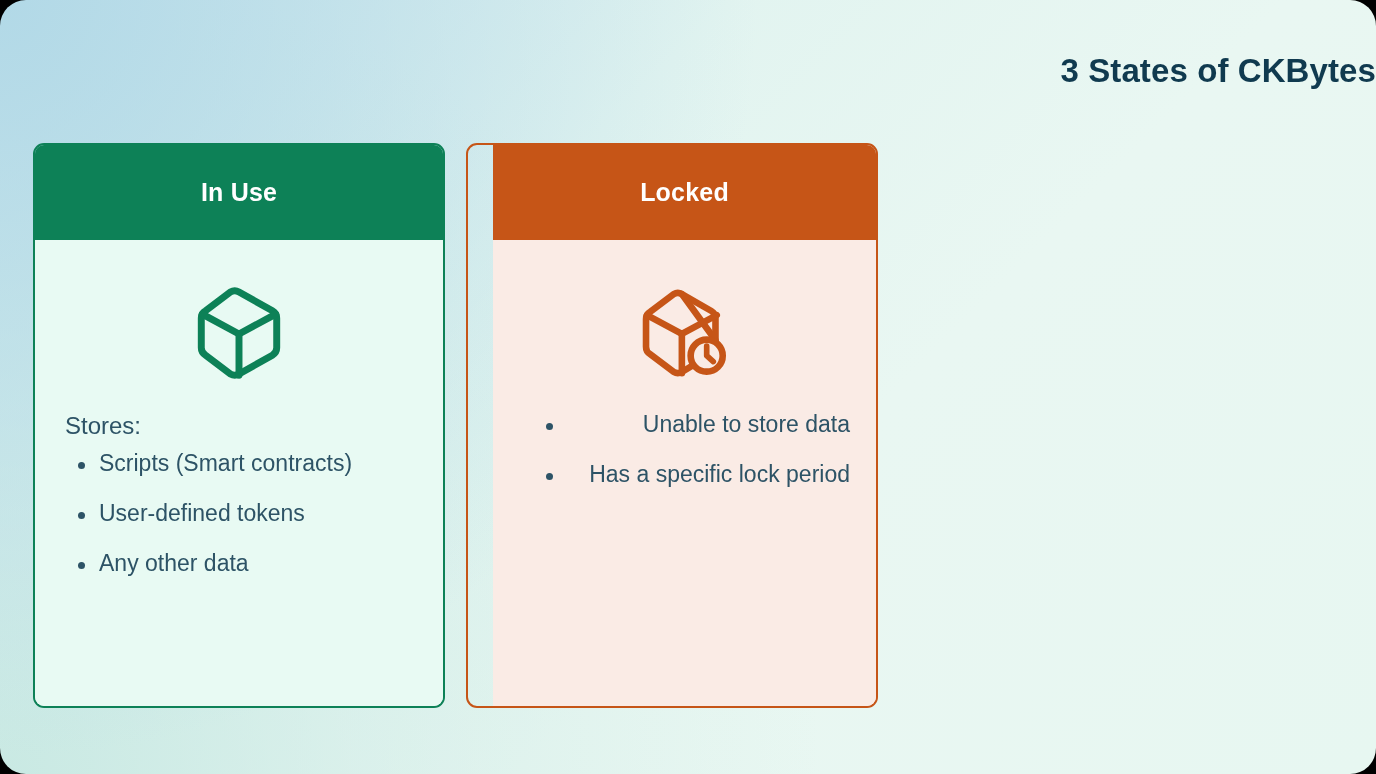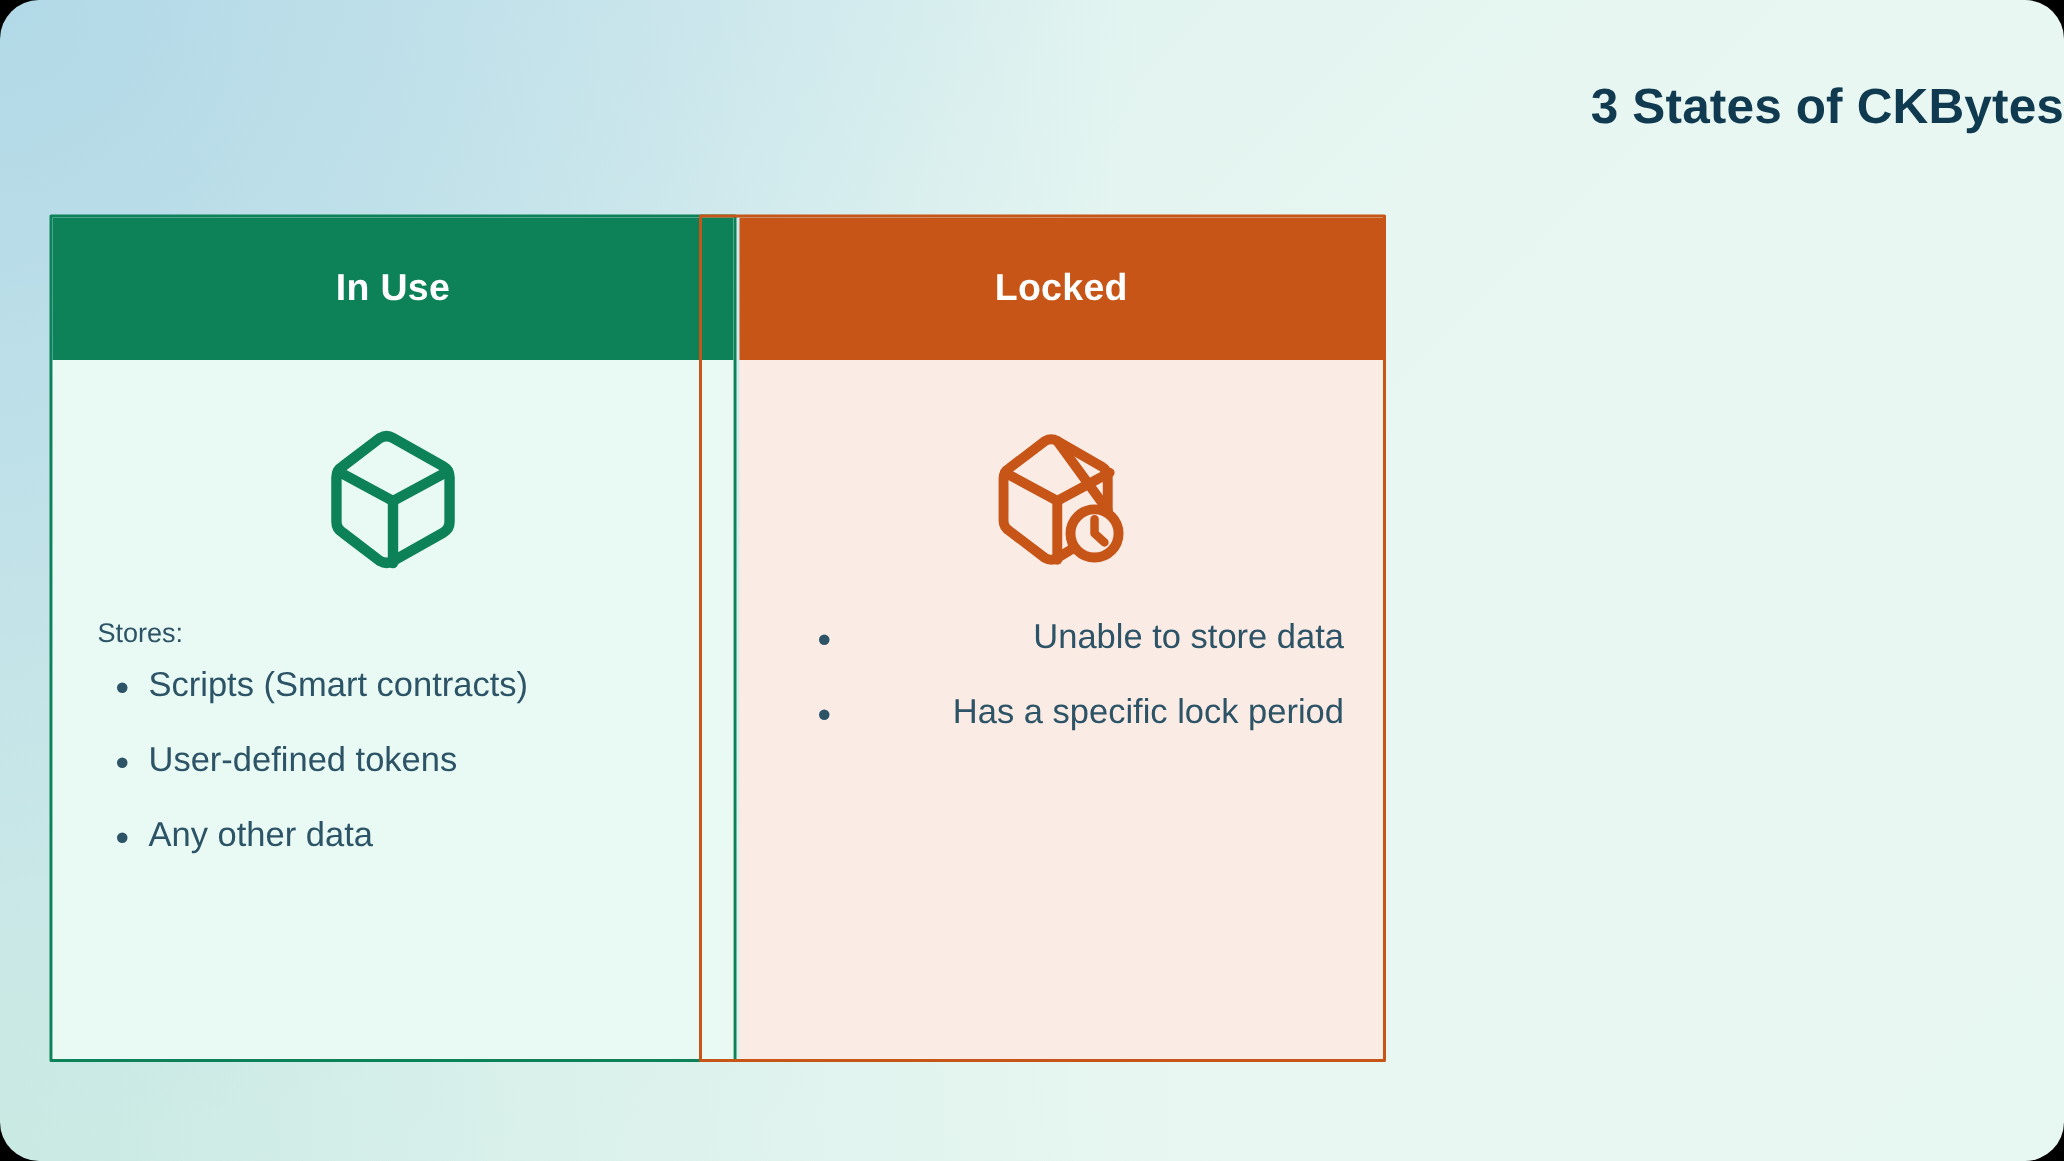--- a/index.html
+++ b/index.html
@@ -35,23 +35,23 @@
     text-align: right;
     font-size: 33px;
     font-weight: bold;
     color: #103a4f;
     letter-spacing: 0.1px;
   }
 
   .card {
     position: absolute;
     top: 143px;
-    width: 458px;
+    width: 412px;
     height: 565px;
-    border-radius: 1px;
+    border-radius: 11px;
     box-sizing: border-box;
     overflow: hidden;
     display: flex;
     flex-direction: column;
   }
   #card-in-use  { left: 33px;  border: 2px solid #0d8157; }
   #card-locked  { left: 466px; border: 2px solid #c65517; padding-left: 25px; }
   #card-used    { left: 929px; border: 2px solid #53585b; }
 
   .card-header {
@@ -90,21 +90,21 @@
     position: absolute;
     left: 0;
     top: 172px;
     width: 100%;
     box-sizing: border-box;
     padding: 0 26px;
     color: #2d5366;
   }
 
   .intro {
-    font-size: 18px;
+    font-size: 24px;
     color: #2d5366;
     margin: 0 0 11px 4px;
   }
 
   ul.bullets {
     list-style: none;
     margin: 0;
     padding: 0;
   }
   ul.bullets li {

